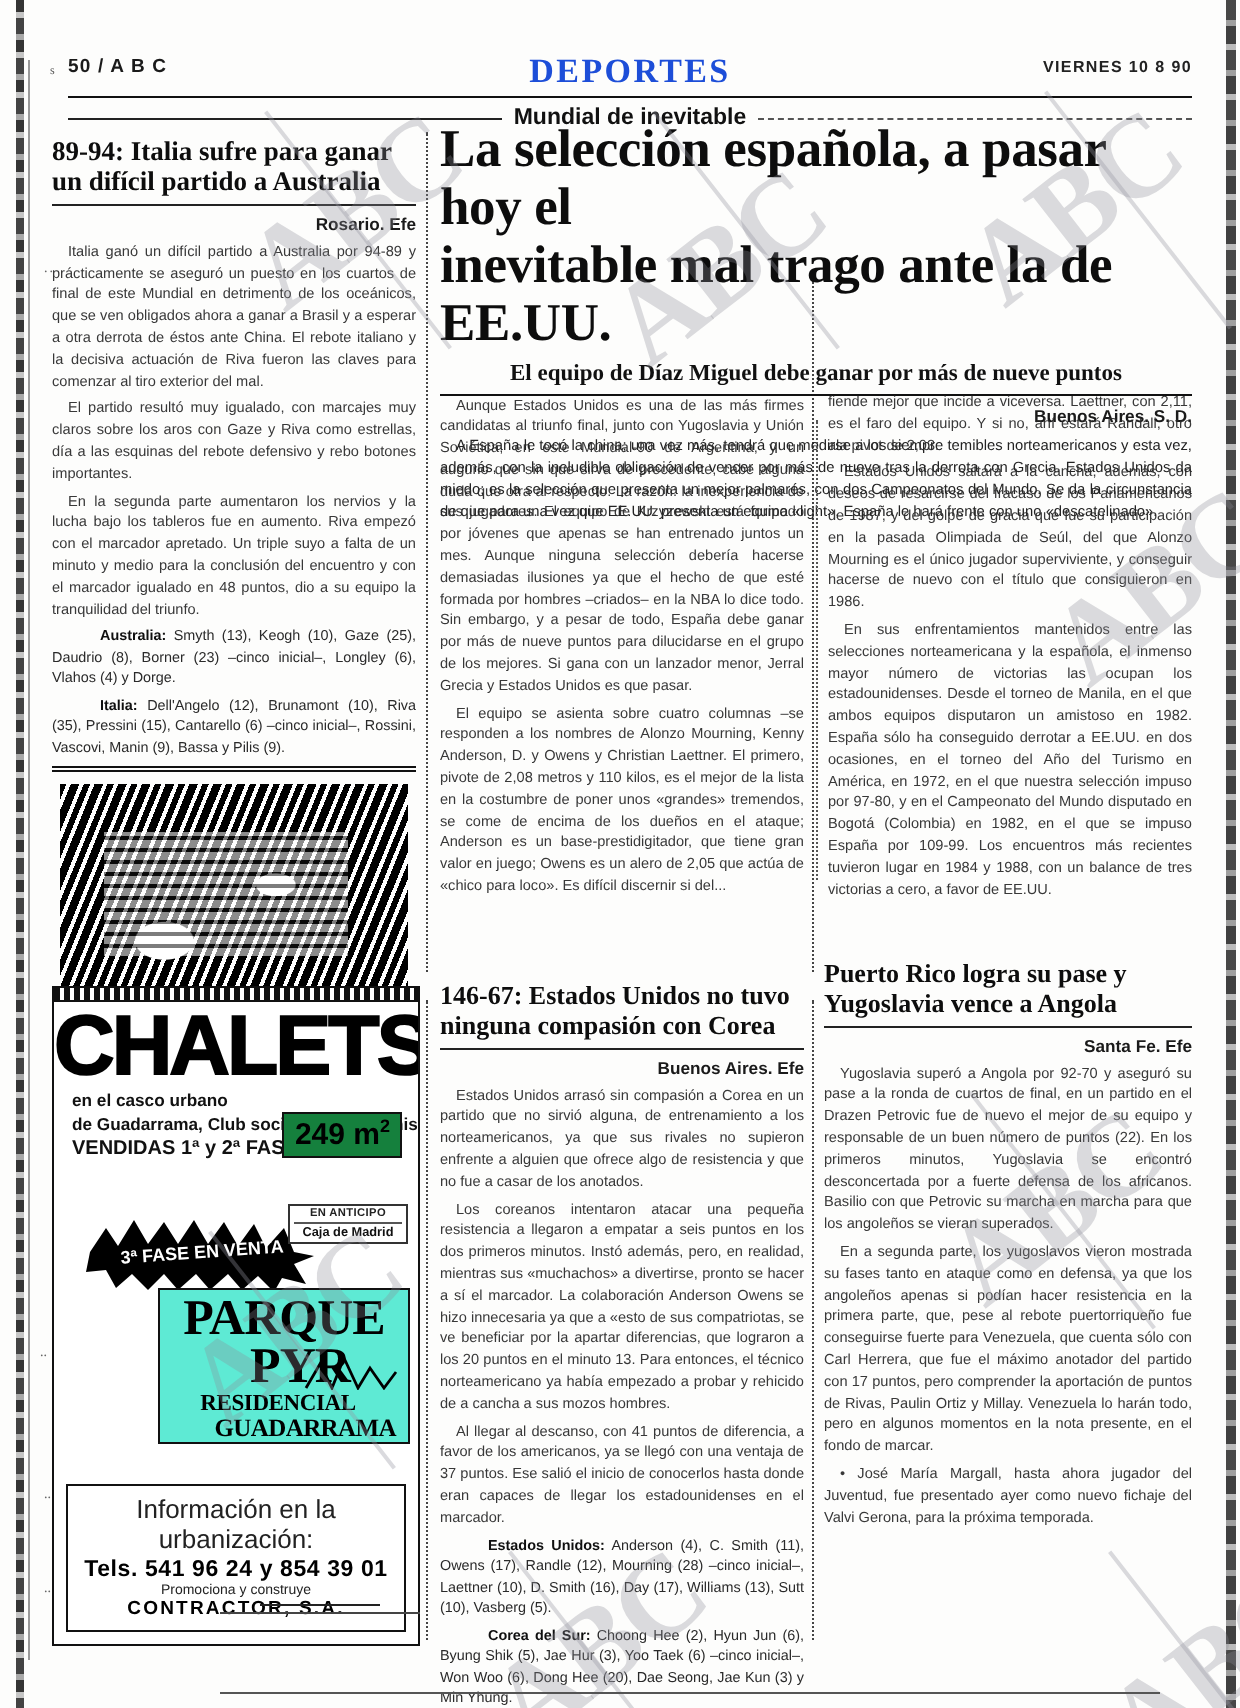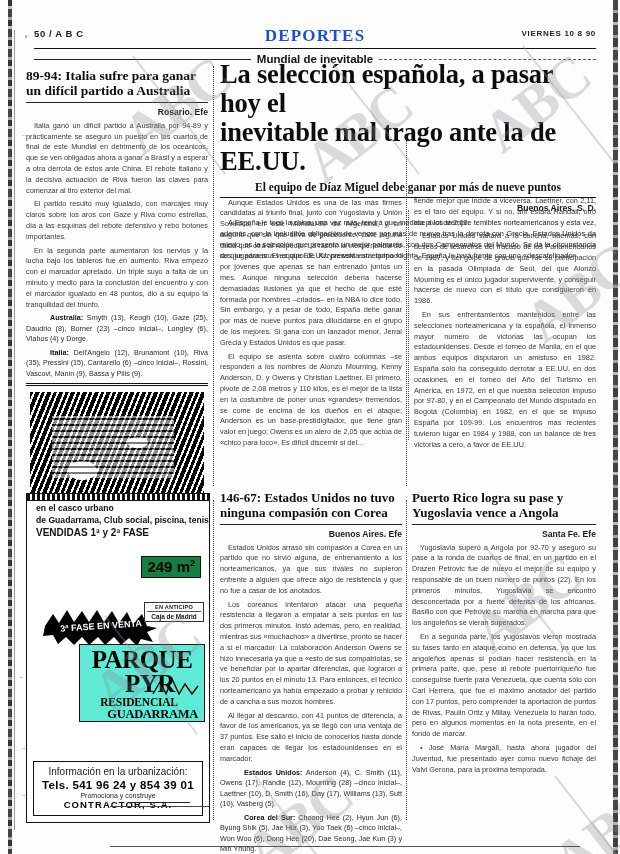--- a/index.html
+++ b/index.html
@@ -227,21 +227,21 @@
   #ad-logo-4 {
     font-family: "Liberation Serif", serif; font-weight: 700;
     font-size: 12.5px; text-align: right; color: #000; line-height: 1;
     margin: 0 6px 0 0; letter-spacing: -.3px;
   }
   #ad-contact {
     position: absolute; left: 6px; bottom: 6px; width: 170px;
     border: 1.5px solid #111; padding: 4px 2px 5px 2px; text-align: center;
     font-family: "Liberation Sans", sans-serif;
   }
-  #ad-contact .c1 { font-size: 10px; color: #222; }
+  #ad-contact .c1 { font-size: 13px; color: #222; }
   #ad-contact .c2 { font-size: 11.5px; font-weight: 800; color: #000; letter-spacing: .3px; margin: 2px 0 1px 0;}
   #ad-contact .c3 { font-size: 7px; color: #222; }
   #ad-contact .c4 { font-size: 9.5px; font-weight: 800; color: #000; letter-spacing: 1.1px; }
 
   
   #photo {
     position: relative; width: 182px; height: 122px; margin-top: 4px;
     overflow: hidden; border-top: 3px double #111;
   }
   #photo-inner {
@@ -374,34 +374,35 @@
     <p class="lineup">
       <b>Estados Unidos:</b>
       <span>Anderson (4), C. Smith (11), Owens (17), Randle (12), Mourning (28) –cinco inicial–, Laettner (10), D. Smith (16), Day (17), Williams (13), Sutt (10), Vasberg (5).</span>
     </p>
     <p class="lineup">
       <b>Corea del Sur:</b>
       <span>Choong Hee (2), Hyun Jun (6), Byung Shik (5), Jae Hur (3), Yoo Taek (6) –cinco inicial–, Won Woo (6), Dong Hee (20), Dae Seong, Jae Kun (3) y Min Yhung.</span>
     </p>
   </div>
 
-  <div class="col" id="col-right" style="top:487px;">
+  <div class="col" id="col-right" style="top:476px;">
     <h2 class="headline small" style="font-size:13px;">
       <span>Puerto Rico logra su pase y</span><br>
       <span>Yugoslavia vence a Angola</span>
     </h2>
     <div class="hrule-thin"></div>
     <div class="byline">Santa Fe. Efe</div>
     <p class="body-text">Yugoslavia superó a Angola por 92-70 y aseguró su pase a la ronda de cuartos de final, en un partido en el Drazen Petrovic fue de nuevo el mejor de su equipo y responsable de un buen número de puntos (22). En los primeros minutos, Yugoslavia se encontró desconcertada por a fuerte defensa de los africanos. Basilio con que Petrovic su marcha en marcha para que los angoleños se vieran superados.</p>
     <p class="body-text">En a segunda parte, los yugoslavos vieron mostrada su fases tanto en ataque como en defensa, ya que los angoleños apenas si podían hacer resistencia en la primera parte, que, pese al rebote puertorriqueño fue conseguirse fuerte para Venezuela, que cuenta sólo con Carl Herrera, que fue el máximo anotador del partido con 17 puntos, pero comprender la aportación de puntos de Rivas, Paulin Ortiz y Millay. Venezuela lo harán todo, pero en algunos momentos en la nota presente, en el fondo de marcar.</p>
     <p class="body-text">• José María Margall, hasta ahora jugador del Juventud, fue presentado ayer como nuevo fichaje del Valvi Gerona, para la próxima temporada.</p>
   </div>
 
   <div id="ad">
     <div id="ad-top-bars"></div>
+    <div id="ad-brand">CHALETS</div>
 
     <div id="ad-area-badge">
       <span>249 m</span><sup>2</sup>
     </div>
 
     <div class="ad-line">en el casco urbano</div>
     <div class="ad-line">de Guadarrama, Club social, piscina, tenis</div>
     <div class="ad-line big">VENDIDAS 1ª y 2ª FASE</div>
 
     <div id="ad-burst">

